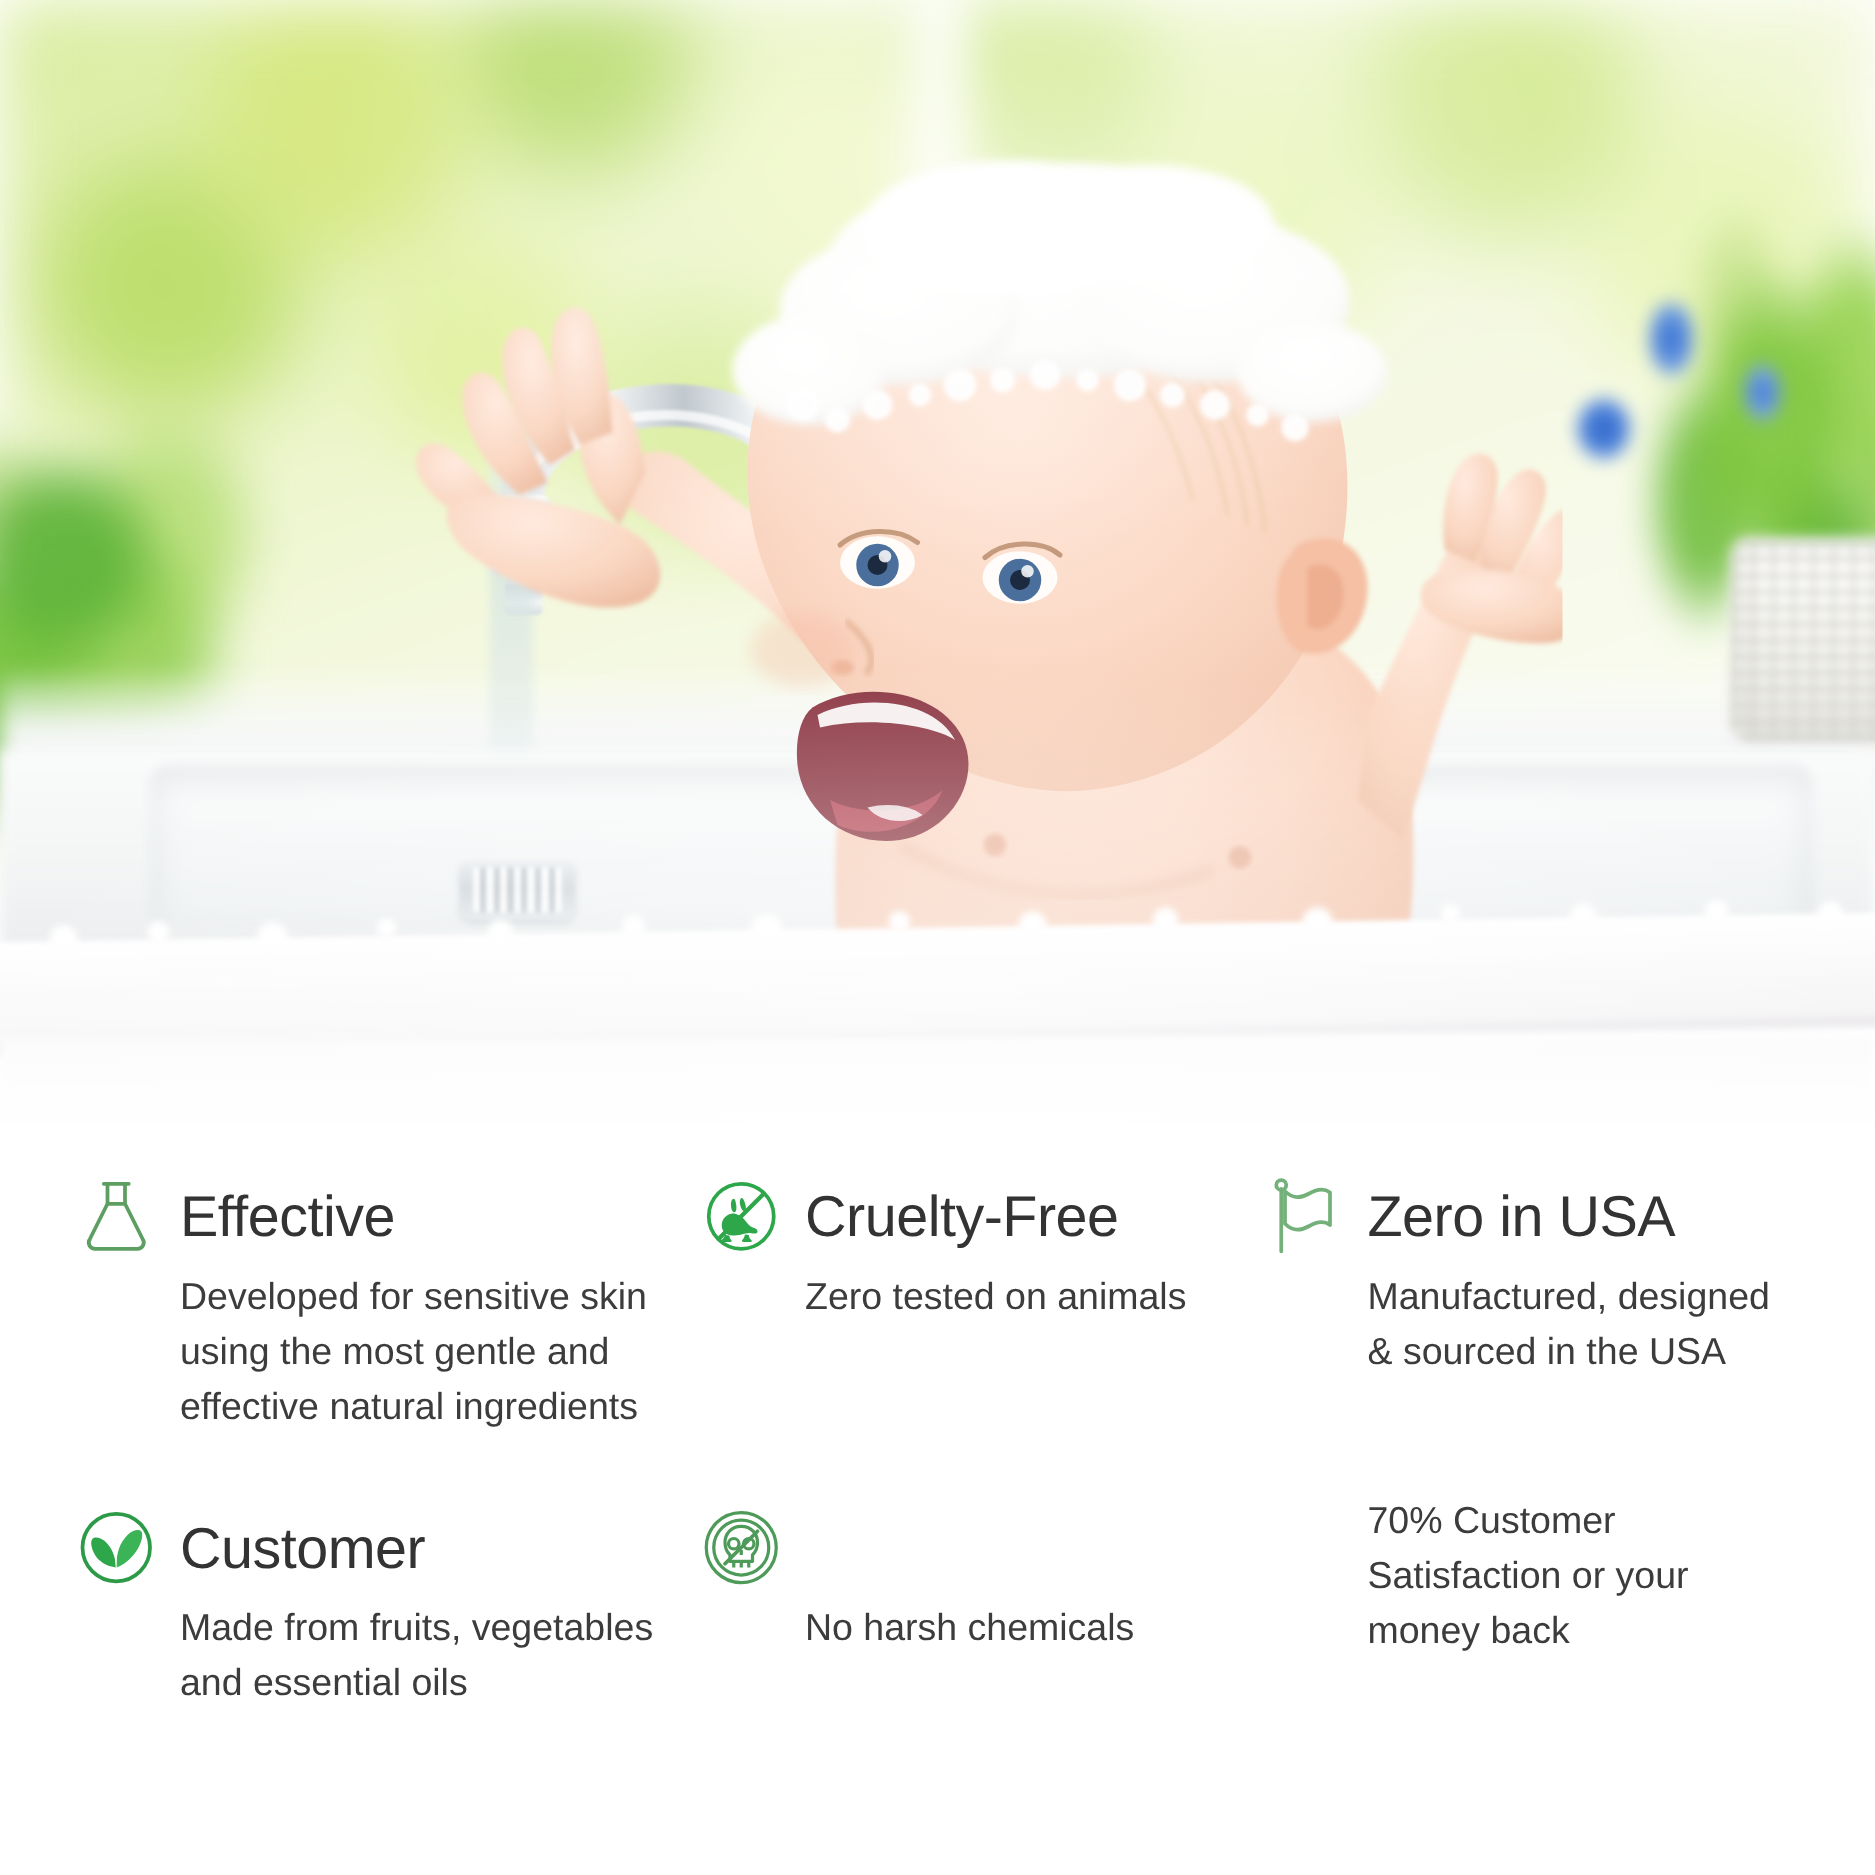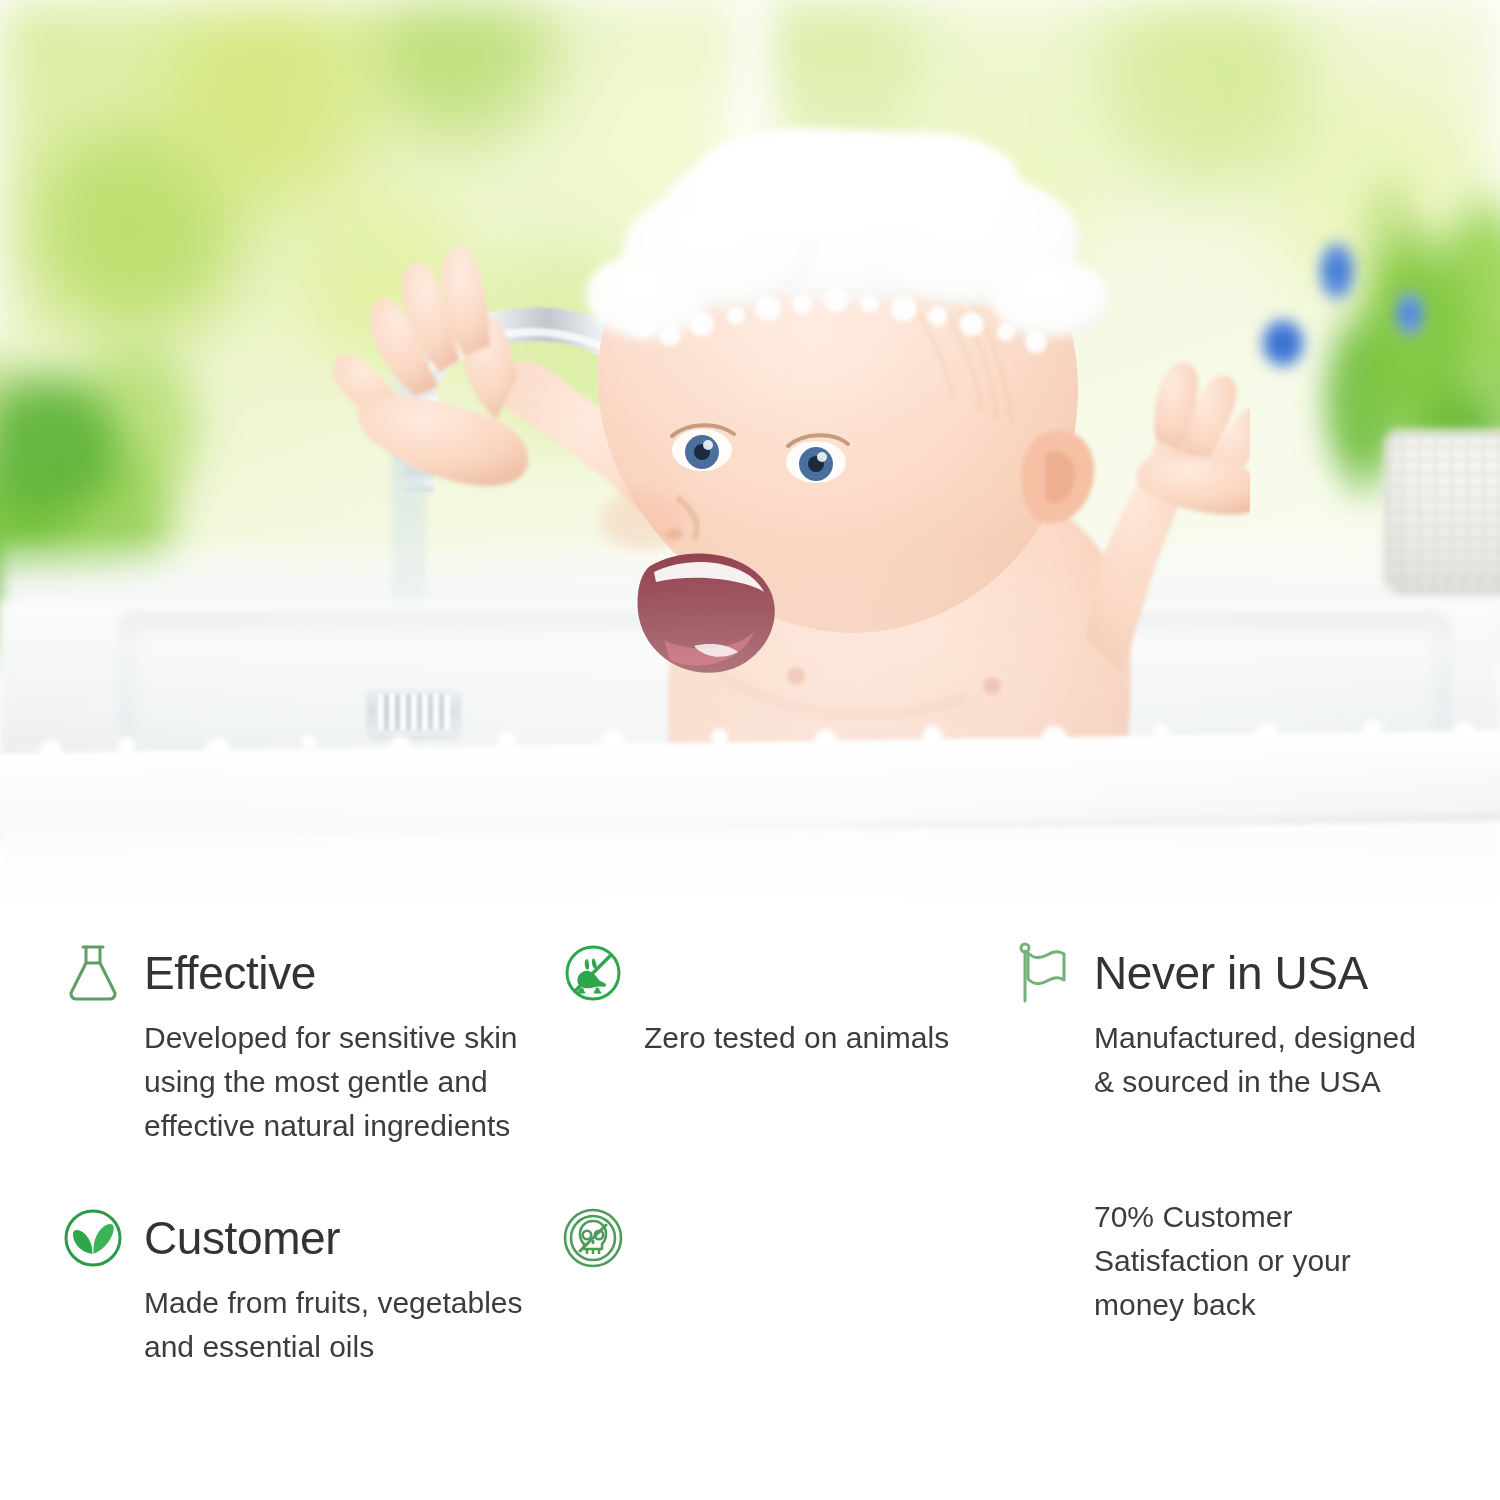--- a/index.html
+++ b/index.html
@@ -536,36 +536,37 @@
               <g fill="#2EA74A">
                 <path d="M24 16 c-1.6 0 -2.4 2.4 -2.2 5.6 c0.2 3.2 1.4 5.4 2.8 5.2 c1.4 -0.2 1.8 -2.6 1.4 -5.6 C25.6 18.2 25 16 24 16 Z"></path>
                 <path d="M30.4 15.4 c-1.5 0.3 -1.9 2.7 -1.2 5.8 c0.7 3.1 2.2 5.1 3.5 4.6 c1.3 -0.5 1.3 -2.9 0.4 -5.8 C32.3 17.3 31.4 15.2 30.4 15.4 Z"></path>
                 <path d="M22 28 c-4.6 1 -7.4 4.6 -7.6 9 c-0.2 4.2 2.6 7.4 7 8.1 c2.4 0.4 5.2 0.2 8 -0.4 c3.6 -0.8 6.4 -1.6 9 -1.1 c2.4 0.5 4.2 0.2 4.6 -1.1 c0.4 -1.3 -0.9 -2.5 -3.1 -3.3 c-2.2 -0.8 -4 -2.2 -5.5 -4.3 c-1.8 -2.5 -3.8 -4.6 -6.4 -5.8 C25.9 28 23.8 27.6 22 28 Z"></path>
                 <path d="M17 45 c-0.8 1.8 -1.4 3 -2.6 3.8 c-1 0.7 -0.5 1.7 0.8 1.7 h6.2 c1 0 1.3 -0.9 0.6 -1.5 c-1 -0.9 -1.4 -2 -1.4 -3.6 Z"></path>
                 <path d="M33 44.6 c-0.5 1.9 -1 3.2 -2 4.2 c-0.9 0.9 -0.3 1.7 0.9 1.7 h5.6 c1.1 0 1.3 -1 0.5 -1.6 c-1.2 -0.9 -1.8 -2.2 -2 -4 Z"></path>
               </g>
               <line x1="12" y1="48" x2="48" y2="12" stroke="#2EA74A" stroke-width="3.4" stroke-linecap="round"></line>
             </svg>
           </span>
+          <span class="feature-title">Cruelty-Free</span>
         </div>
         <div class="feature-desc">Zero tested on animals</div>
       </div>
 
       <div class="feature col3">
         <div class="feature-head">
           <span class="feature-icon">
             <svg width="58" height="64" viewBox="0 0 58 64">
               <g fill="none" stroke="#74B079" stroke-width="3" stroke-linejoin="round" stroke-linecap="round">
                 <path d="M11 10 v50"></path>
                 <circle cx="11" cy="7" r="4"></circle>
                 <path d="M14 12 c6 6 12 6 19 2 c7 -4 13 -4 17 -1 v26 c-4 -3 -10 -3 -17 1 c-7 4 -13 4 -19 -2 Z"></path>
               </g>
             </svg>
           </span>
-          <span class="feature-title">Never in USA</span>
+          <span class="feature-title">Zero in USA</span>
         </div>
         <div class="feature-desc">Manufactured, designed &amp; sourced in the USA</div>
       </div>
 
       <div class="feature col1">
         <div class="feature-head">
           <span class="feature-icon">
             <svg width="62" height="62" viewBox="0 0 62 62">
               <circle cx="31" cy="31" r="27" fill="none" stroke="#2C9A46" stroke-width="3"></circle>
               <path d="M31 47 c-1 -9 -3 -15 -8 -20 c-4 -4 -9 -5 -11 -3 c-2 2 -1 8 2 13 c3 5 9 9 17 10 Z" fill="#2EA74A"></path>
@@ -588,20 +589,21 @@
                 <path d="M31 14 c-8 0 -13 6 -13 13 c0 5 2 8 4 10 v5 h18 v-5 c2 -2 4 -5 4 -10 c0 -7 -5 -13 -13 -13 Z"></path>
                 <circle cx="25" cy="28" r="4.2"></circle>
                 <circle cx="37" cy="28" r="4.2"></circle>
                 <path d="M31 33 v4"></path>
                 <path d="M25 42 v5 M31 42 v5 M37 42 v5"></path>
               </g>
               <line x1="18" y1="44" x2="44" y2="18" stroke="#4E9B59" stroke-width="3" stroke-linecap="round"></line>
             </svg>
           </span>
         </div>
+        <div class="feature-desc">No harsh chemicals</div>
       </div>
 
       <div class="feature col3">
         <div class="feature-desc">70% Customer Satisfaction or your money back</div>
       </div>
 
     </div>
   </div>
 </div>
 

